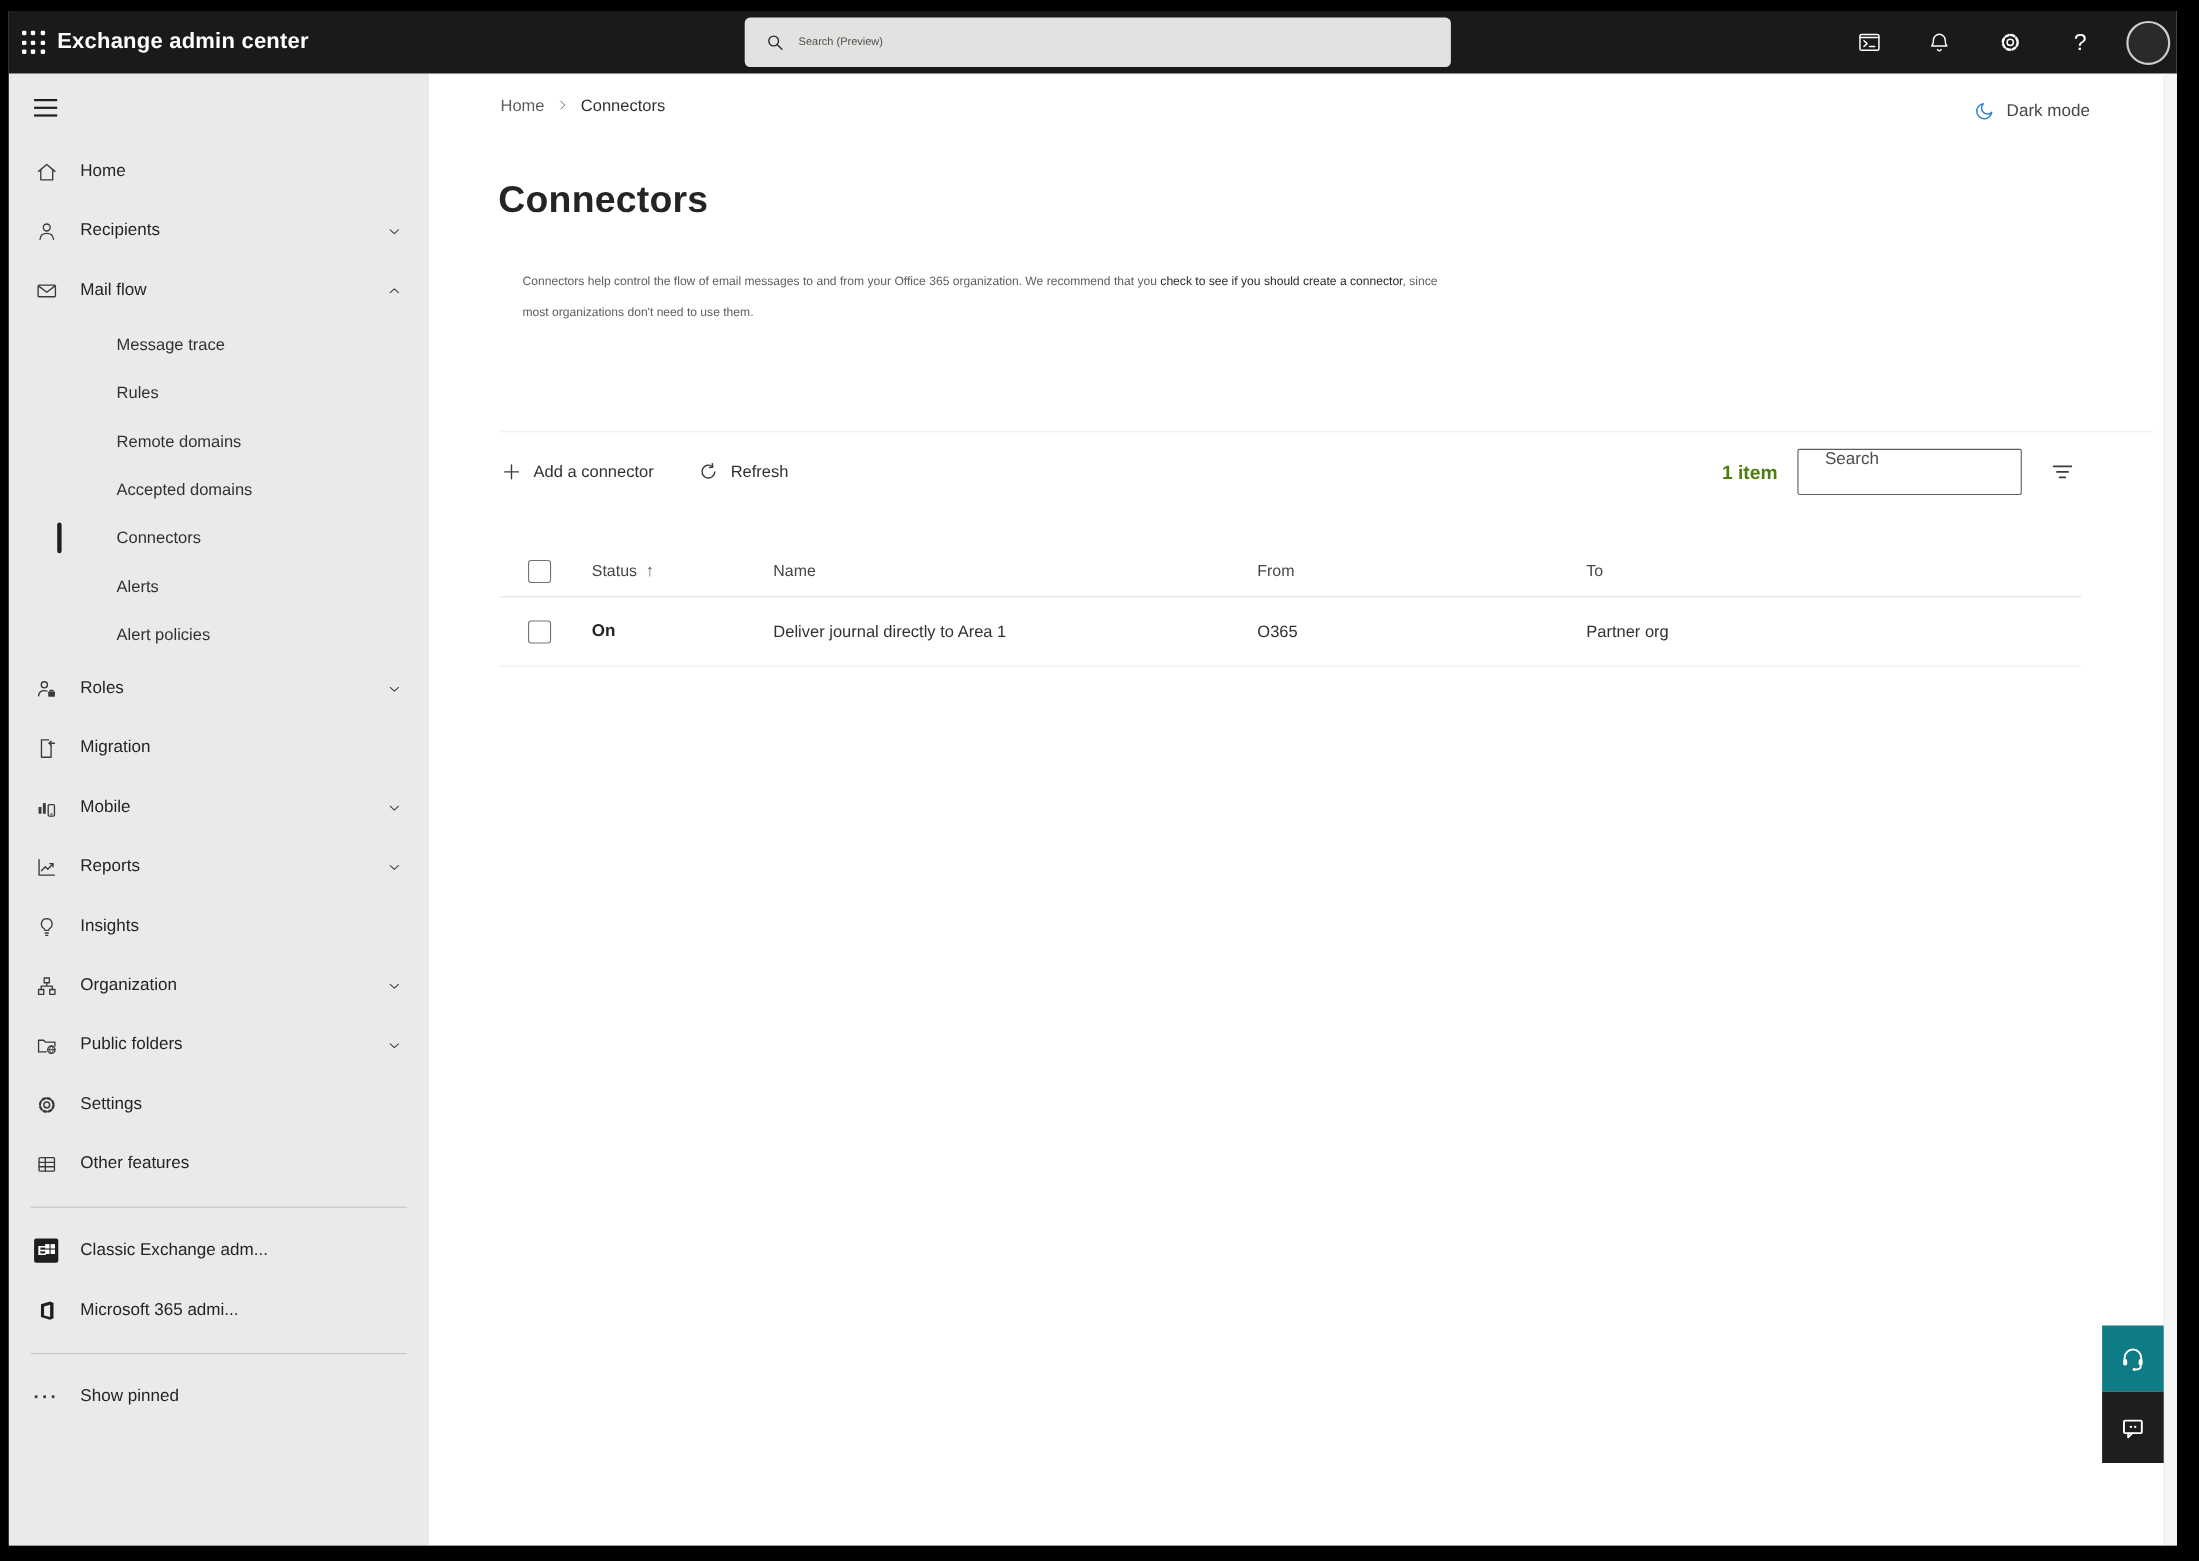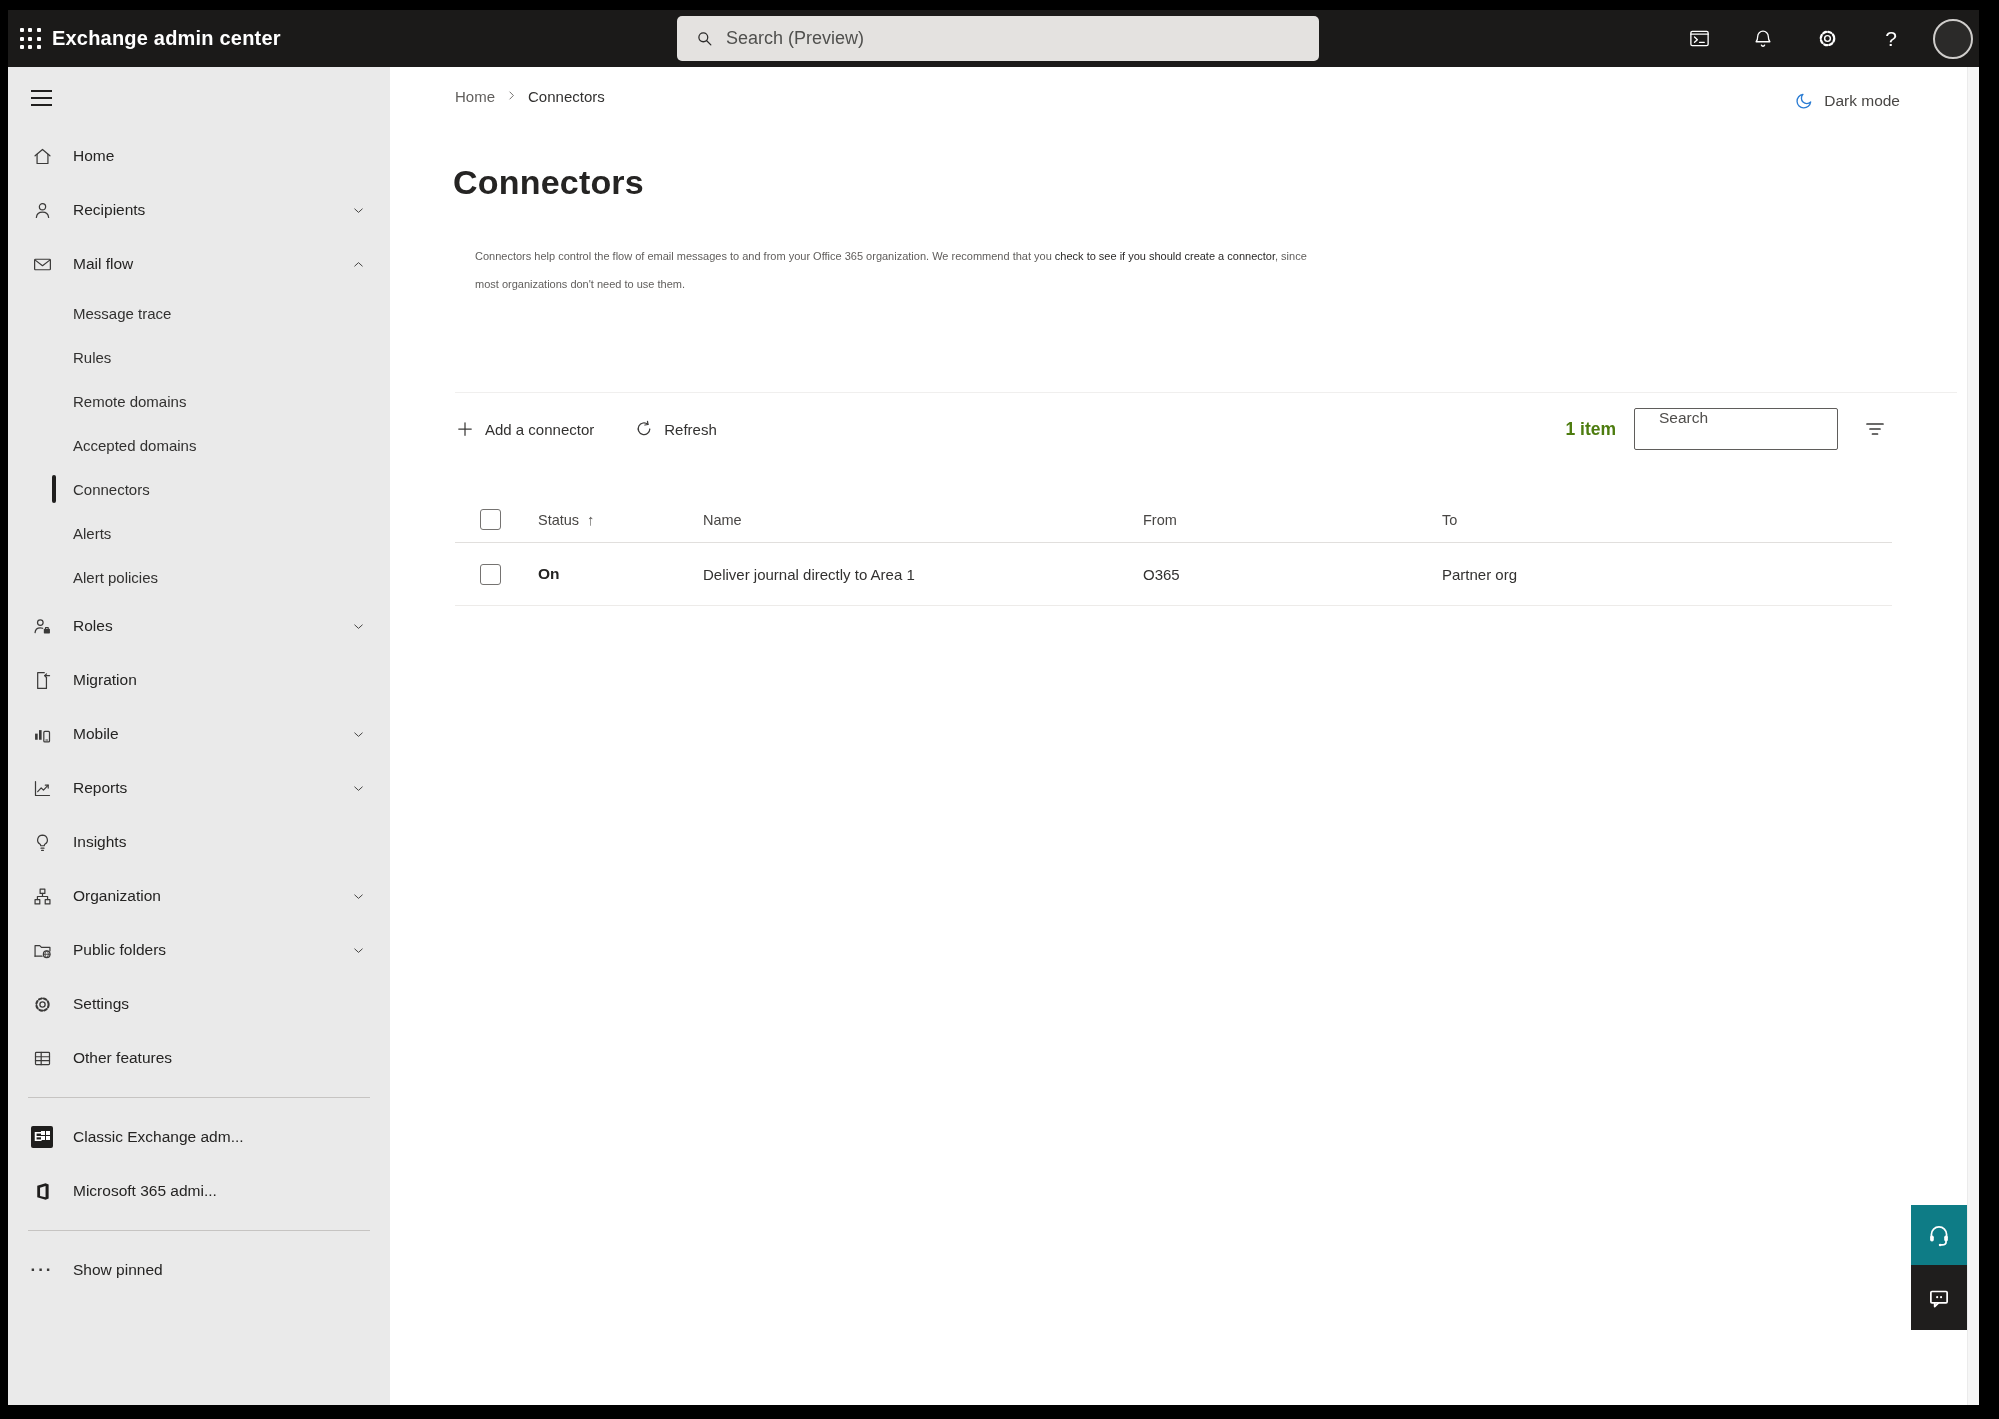--- a/index.html
+++ b/index.html
@@ -8,38 +8,38 @@
   .screen { position:absolute; left:8px; top:10px; width:1971px; height:1395px; background:#fff; overflow:hidden; }
 
   
   .topbar { position:absolute; left:0; top:0; right:0; height:57px; background:#1b1a19; display:flex; align-items:center; }
   .waffle { width:44px; height:57px; display:flex; align-items:center; justify-content:center; cursor:pointer; }
   .waffle-grid { display:grid; grid-template-columns:repeat(3,4px); grid-template-rows:repeat(3,4px); gap:4.5px; }
   .waffle-grid i { background:#fff; border-radius:1px; }
   .app-title { color:#fff; font-size:20px; font-weight:600; margin-left:0; letter-spacing:.2px; }
   .top-search { position:absolute; left:669px; top:6px; width:642px; height:45px; background:#e4e2e0; border-radius:5px; display:flex; align-items:center; }
   .top-search svg { margin-left:18px; }
-  .top-search input { flex:1; height:100%; border:none; outline:none; background:transparent; font-size:18px; color:#b91c1c; padding-left:12px; font-family:inherit; }
+  .top-search input { flex:1; height:100%; border:none; outline:none; background:transparent; font-size:10px; color:#b91c1c; padding-left:12px; font-family:inherit; }
   .top-search input::placeholder { color:#50504e; opacity:1; }
   .top-icons { position:absolute; right:6px; top:0; height:57px; display:flex; align-items:center; gap:20px; }
   .top-icon-btn { width:44px; height:44px; display:flex; align-items:center; justify-content:center; cursor:pointer; color:#fff; }
   .top-icon-btn svg { stroke:#fff; fill:none; stroke-width:1.4; stroke-linecap:round; stroke-linejoin:round; }
   .qmark { color:#fff; font-size:21px; font-weight:400; }
   .avatar { width:40px; height:40px; border-radius:50%; background:#2b2a29; border:2px solid #cfcdcb; cursor:pointer; }
 
   
   .sidebar { position:absolute; left:0; top:57px; width:382px; bottom:0; background:#eaeaea; overflow:hidden; }
   .hamburger-row { height:62px; display:flex; align-items:center; padding-left:23px; }
   .hamburger { width:32px; height:32px; display:flex; flex-direction:column; justify-content:center; gap:5px; cursor:pointer; }
   .hamburger i { display:block; width:21px; height:2px; background:#201f1e; }
   .nav-item { position:relative; height:54px; display:flex; align-items:center; padding-left:22px; cursor:pointer; color:#252423; font-size:15.5px; }
   .nav-item .nicon { width:24px; height:24px; display:flex; align-items:center; justify-content:center; flex:none; }
   .nav-item .nicon svg { width:21px; height:21px; stroke:#3b3a39; fill:none; stroke-width:1.4; stroke-linecap:round; stroke-linejoin:round; }
   .nav-item .nlabel { margin-left:19px; white-space:nowrap; }
-  .nav-sub { height:44px; padding-left:65px; font-size:15px; color:#323130; }
+  .nav-sub { height:44px; padding-left:98px; font-size:15px; color:#323130; }
   .nav-sub .nlabel { margin-left:0; }
   .sel-bar { position:absolute; left:44px; top:50%; transform:translateY(-50%); width:4px; height:28px; background:#201f1e; border-radius:2px; }
   .chev { margin-left:auto; margin-right:24px; display:flex; }
   .chev svg { width:15px; height:15px; stroke:#3b3a39; fill:none; stroke-width:1.5; stroke-linecap:round; stroke-linejoin:round; }
   .side-divider { border-top:1px solid #c6c4c2; margin:12px 20px; }
   .xlogo { width:22px; height:22px; background:#1f1e1d; border-radius:2px; position:relative; }
   .xlogo .e { position:absolute; left:3px; top:3px; color:#fff; font-size:12px; font-weight:700; line-height:16px; font-family:"Liberation Sans",sans-serif; }
   .xlogo .grid { position:absolute; right:3px; top:5px; width:9px; height:9px; display:grid; grid-template-columns:4px 4px; grid-template-rows:4px 4px; gap:1px; }
   .xlogo .grid i { background:#fff; }
   .ellipsis-icon { font-size:17px; font-weight:700; color:#3b3a39; letter-spacing:2px; line-height:10px; }

